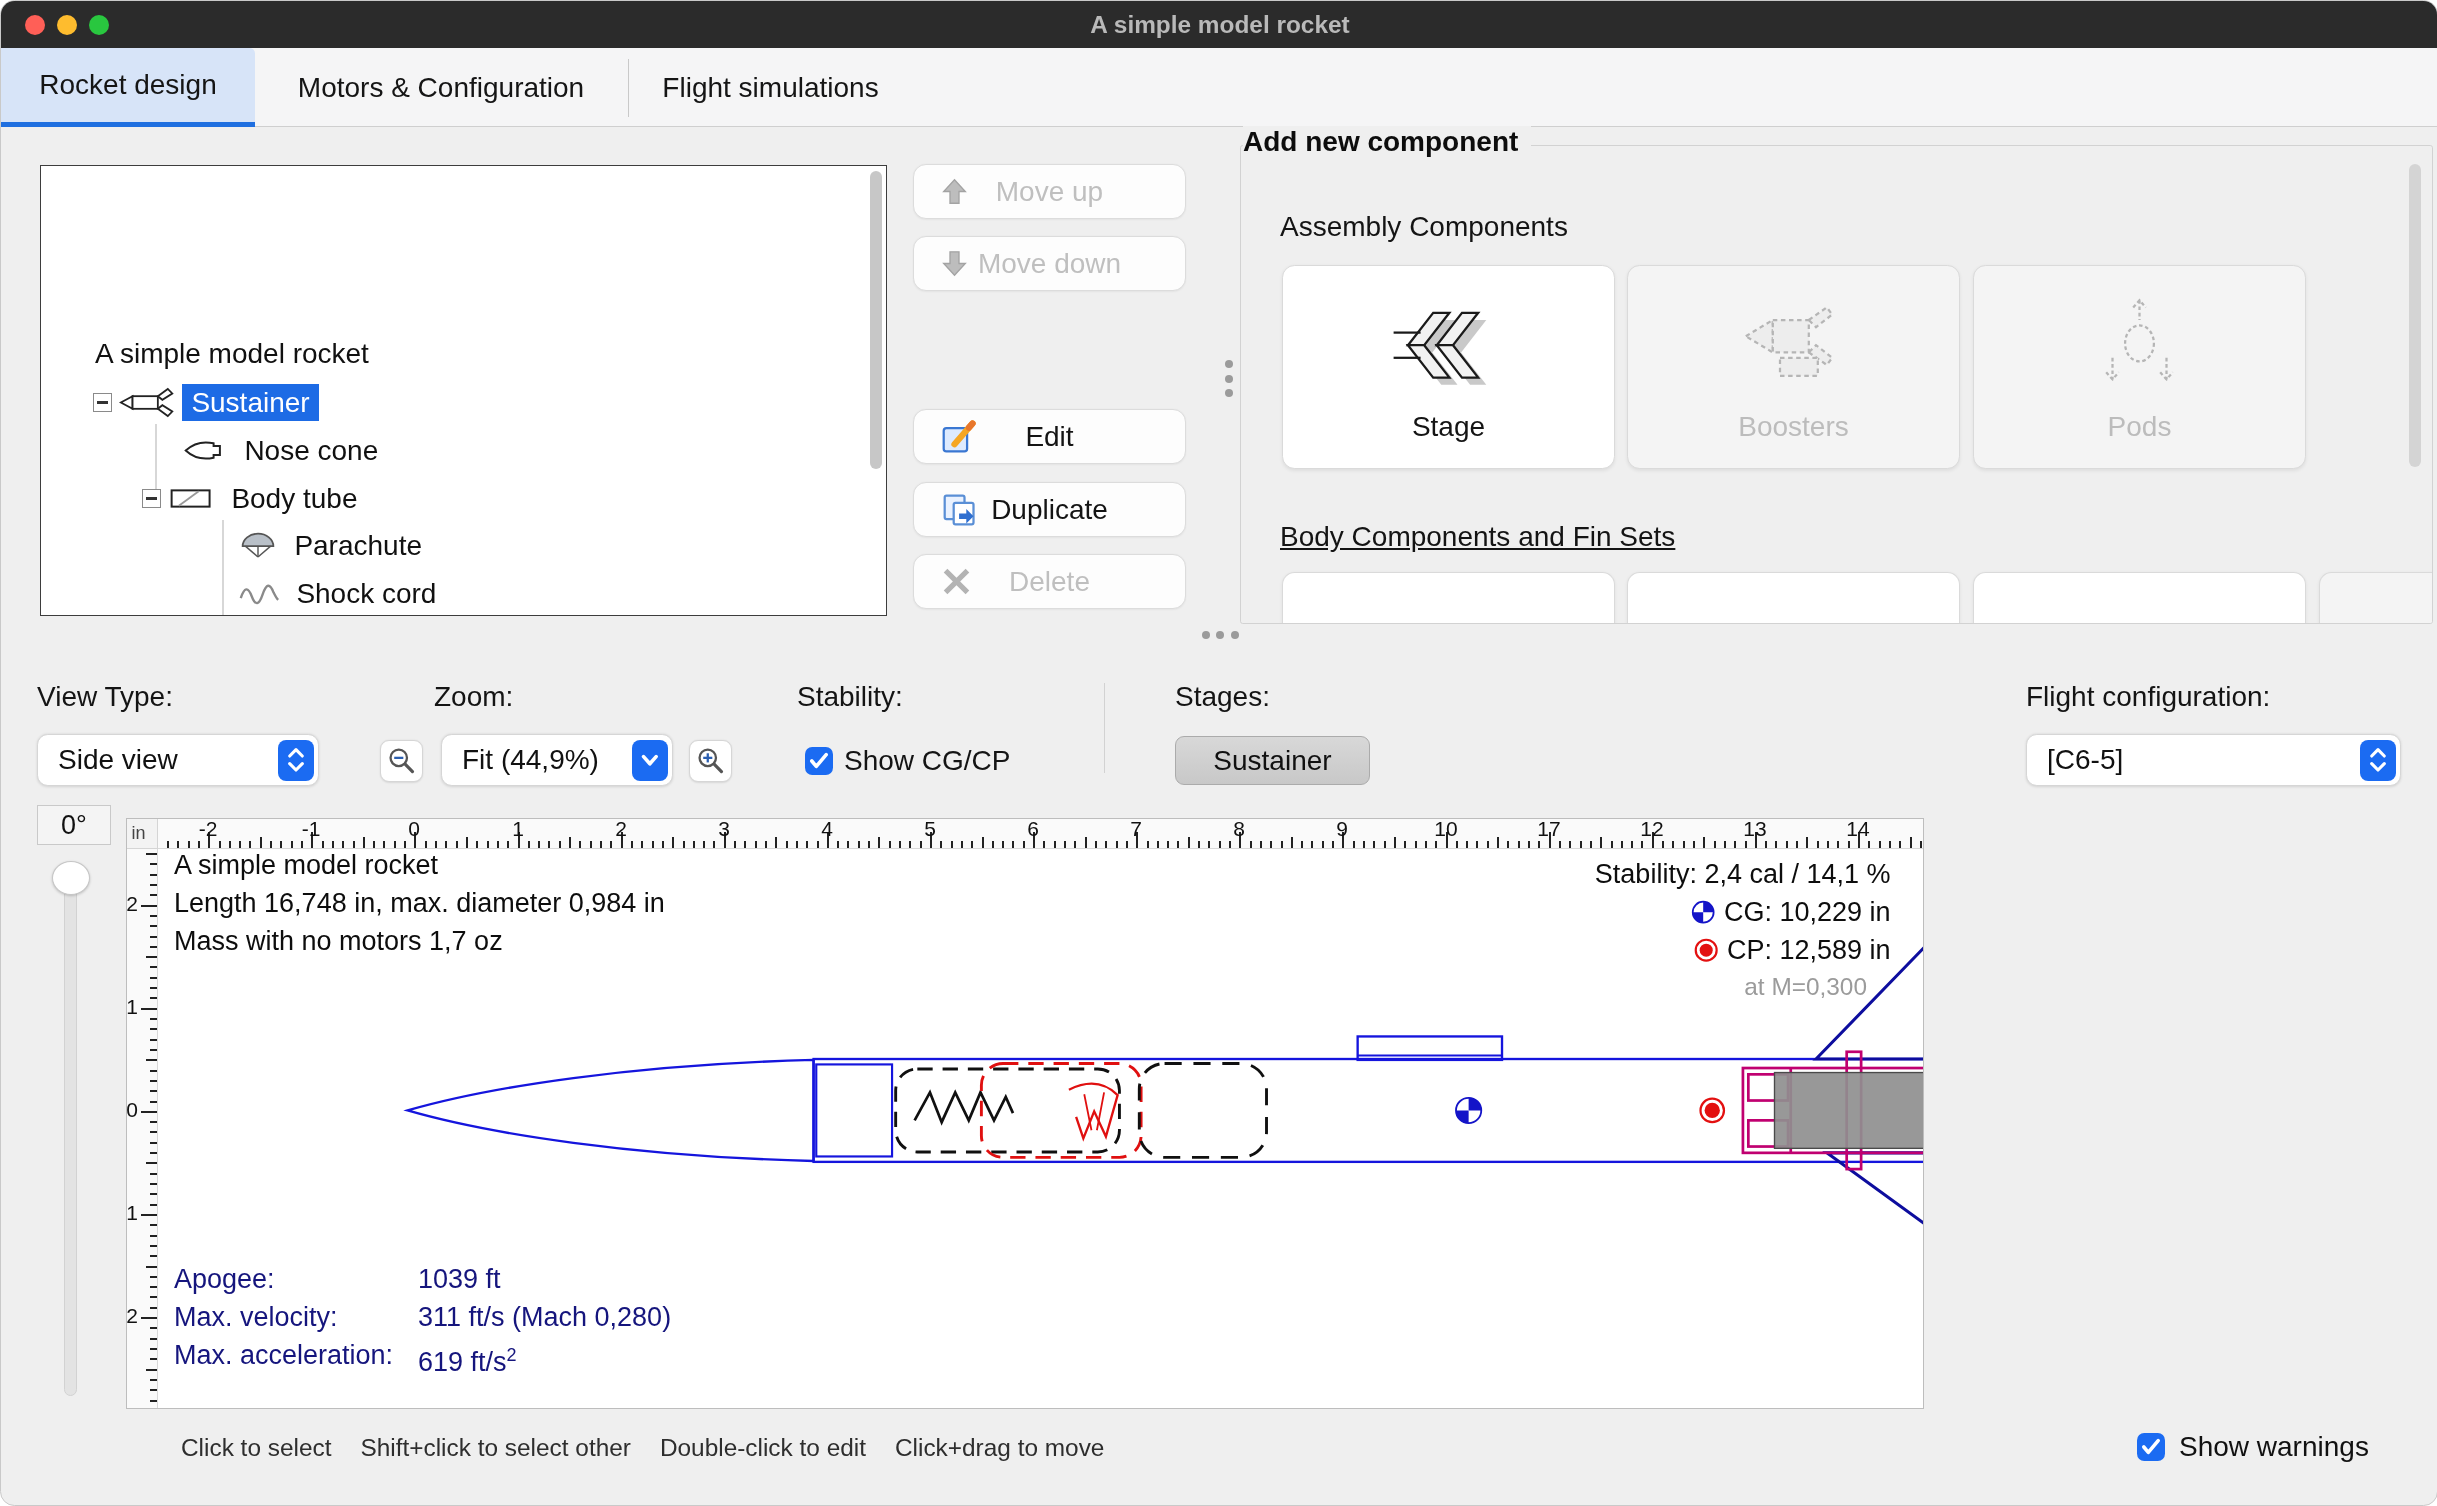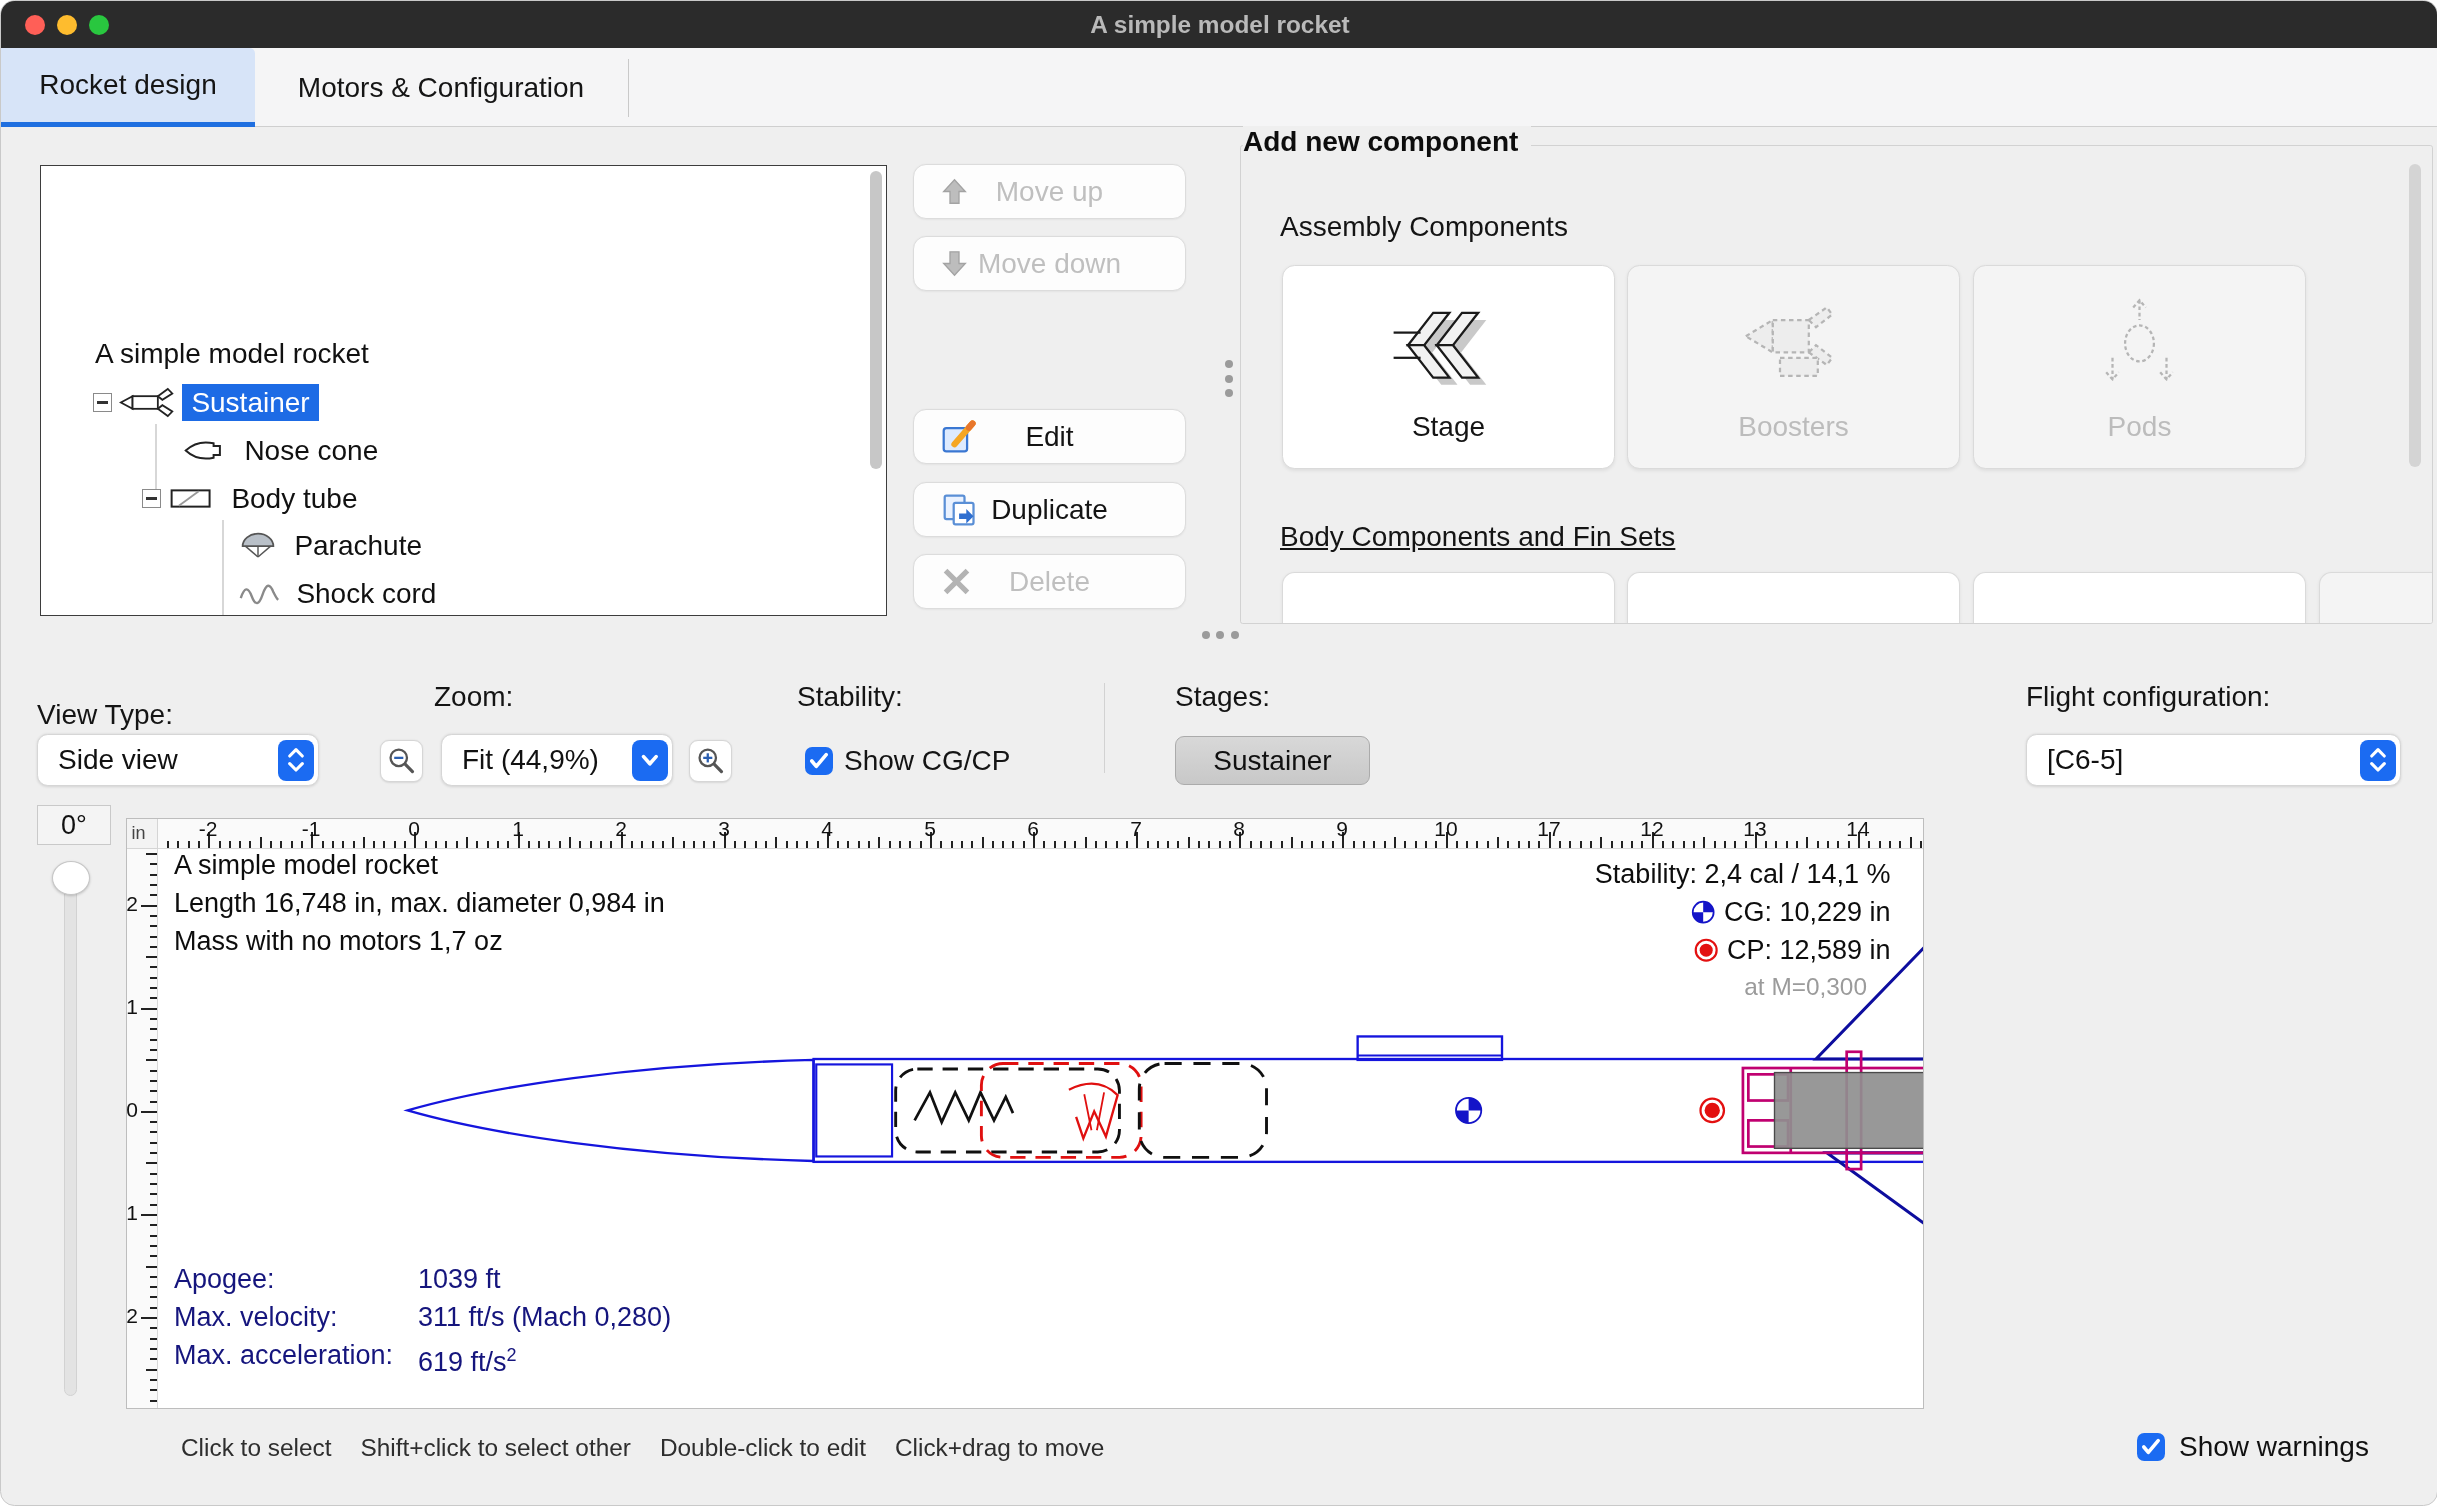--- a/index.html
+++ b/index.html
@@ -130,20 +130,23 @@
   </div>
 
   <div id="tabbar">
     <div class="tab selected" id="tab-1">
         <span>Rocket design</span>
       </div>
     <div class="tab" id="tab-2">
         <span>Motors &amp; Configuration</span>
       </div>
     <div class="tab-divider" style="left:627px; top:10.8px;"></div>
+    <div class="tab" id="tab-3">
+        <span>Flight simulations</span>
+      </div>
   </div>
 
   <div id="tree-panel">
     <div class="tree-line" style="left:114px; top:258px; width:1.8px; height:74px;"></div>
     <div class="tree-line" style="left:181px; top:354px; width:1.8px; height:218px;"></div>
 
     <div class="tree-row" style="left:45px; top:166px;">
       <span class="tree-label">A simple model rocket</span>
     </div>
 
@@ -321,21 +324,21 @@
     <div class="section-heading" style="left:39px; top:375px;text-decoration:underline;">Body Components and Fin Sets</div>
 
     <div class="card enabled stub" style="left:41px; top:426px;"></div>
     <div class="card enabled stub" style="left:386px; top:426px;"></div>
     <div class="card enabled stub" style="left:732px; top:426px;"></div>
     <div class="card disabled stub" style="left:1078px; top:426px; width:126px;"></div>
 
     <div id="add-scrollbar"></div>
   </div>
 
-  <div class="ctl-label" style="left:36px;margin-top:18px;">View Type:</div>
+  <div class="ctl-label" style="left:36px;">View Type:</div>
   <div class="mac-select" style="left:36px; width:282px;">
     <span>Side view</span>
     <span class="spinner-cap">
       <svg width="20" height="11.7" viewBox="0 0 22 13">
           <polyline points="4,10 11,3 18,10" fill="none" stroke="#fff" stroke-width="3.5" stroke-linecap="round" stroke-linejoin="round"></polyline>
         </svg>
       <svg width="20" height="11.7" viewBox="0 0 22 13">
           <polyline points="4,3 11,10 18,3" fill="none" stroke="#fff" stroke-width="3.5" stroke-linecap="round" stroke-linejoin="round"></polyline>
         </svg>
     </span>

